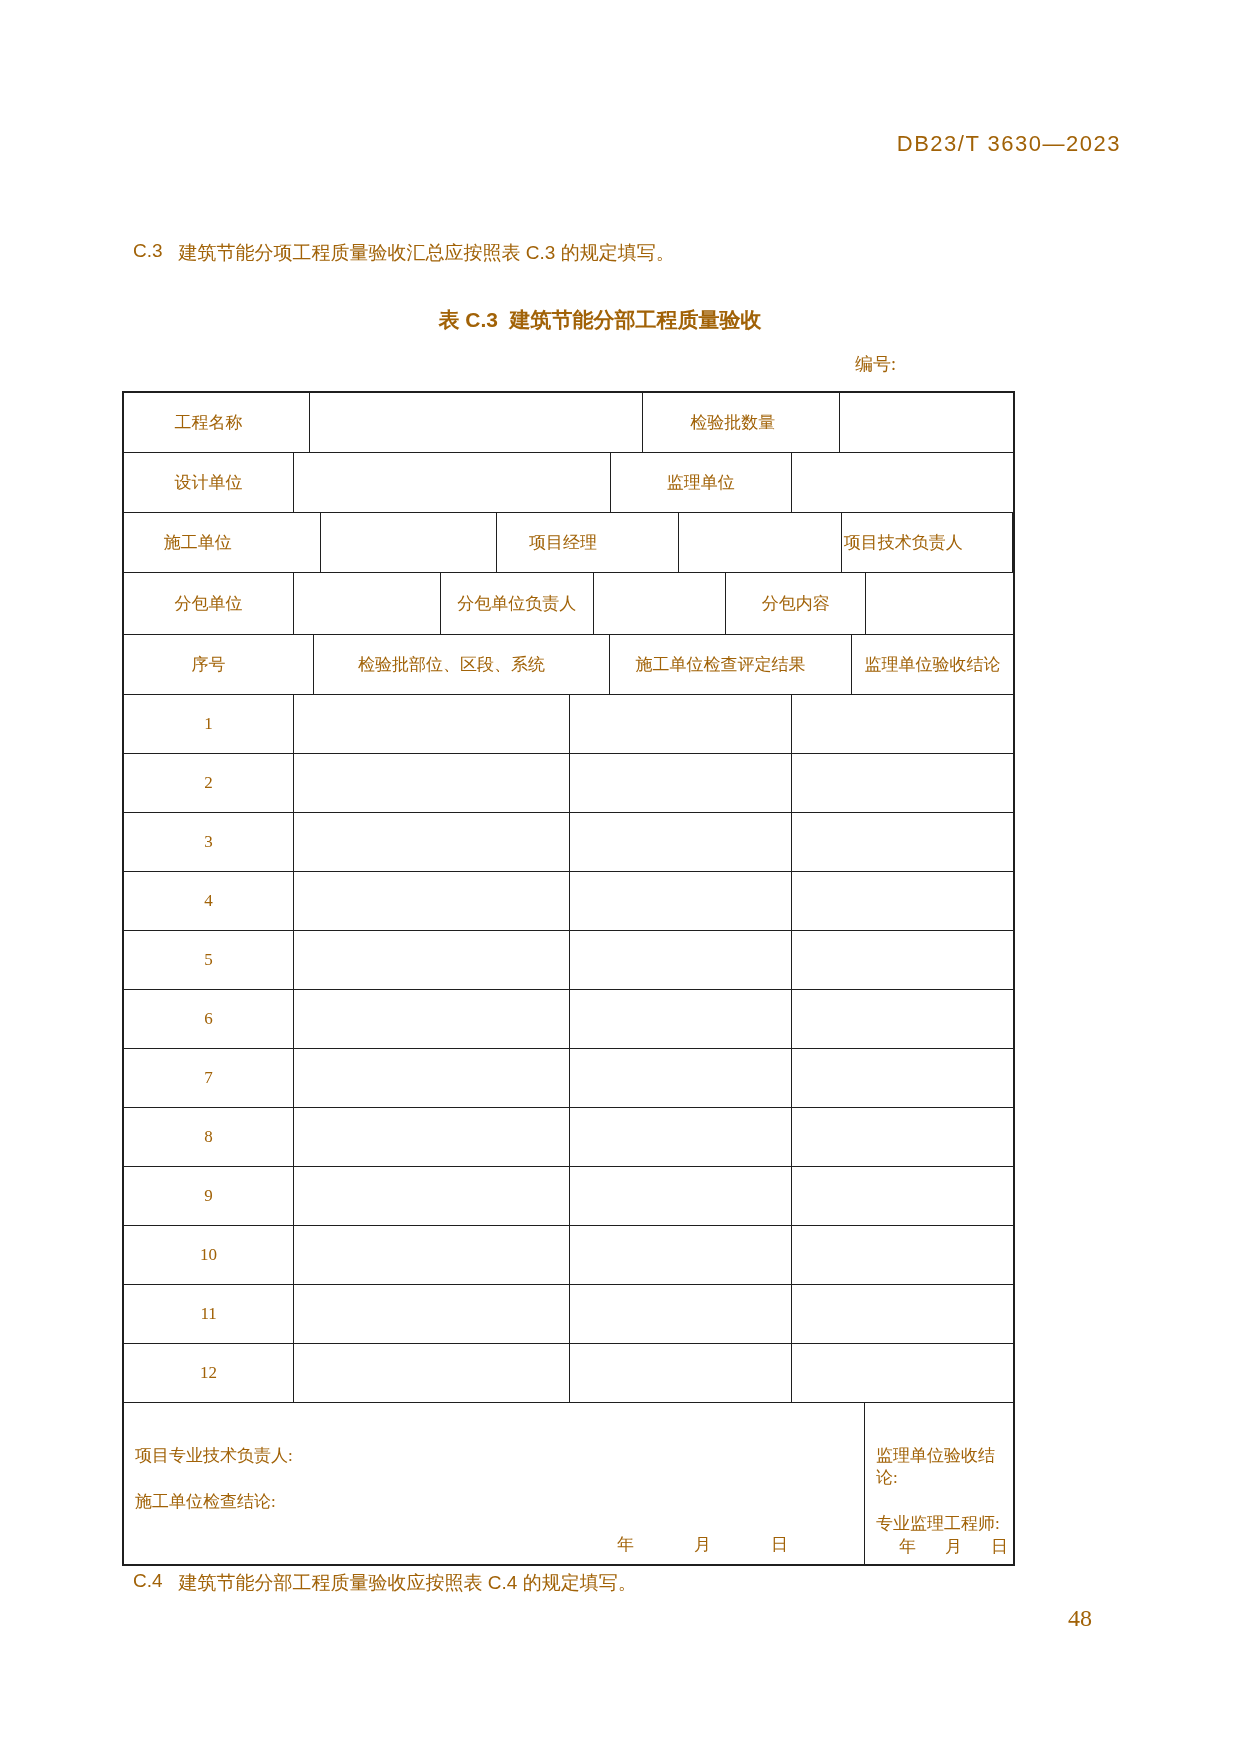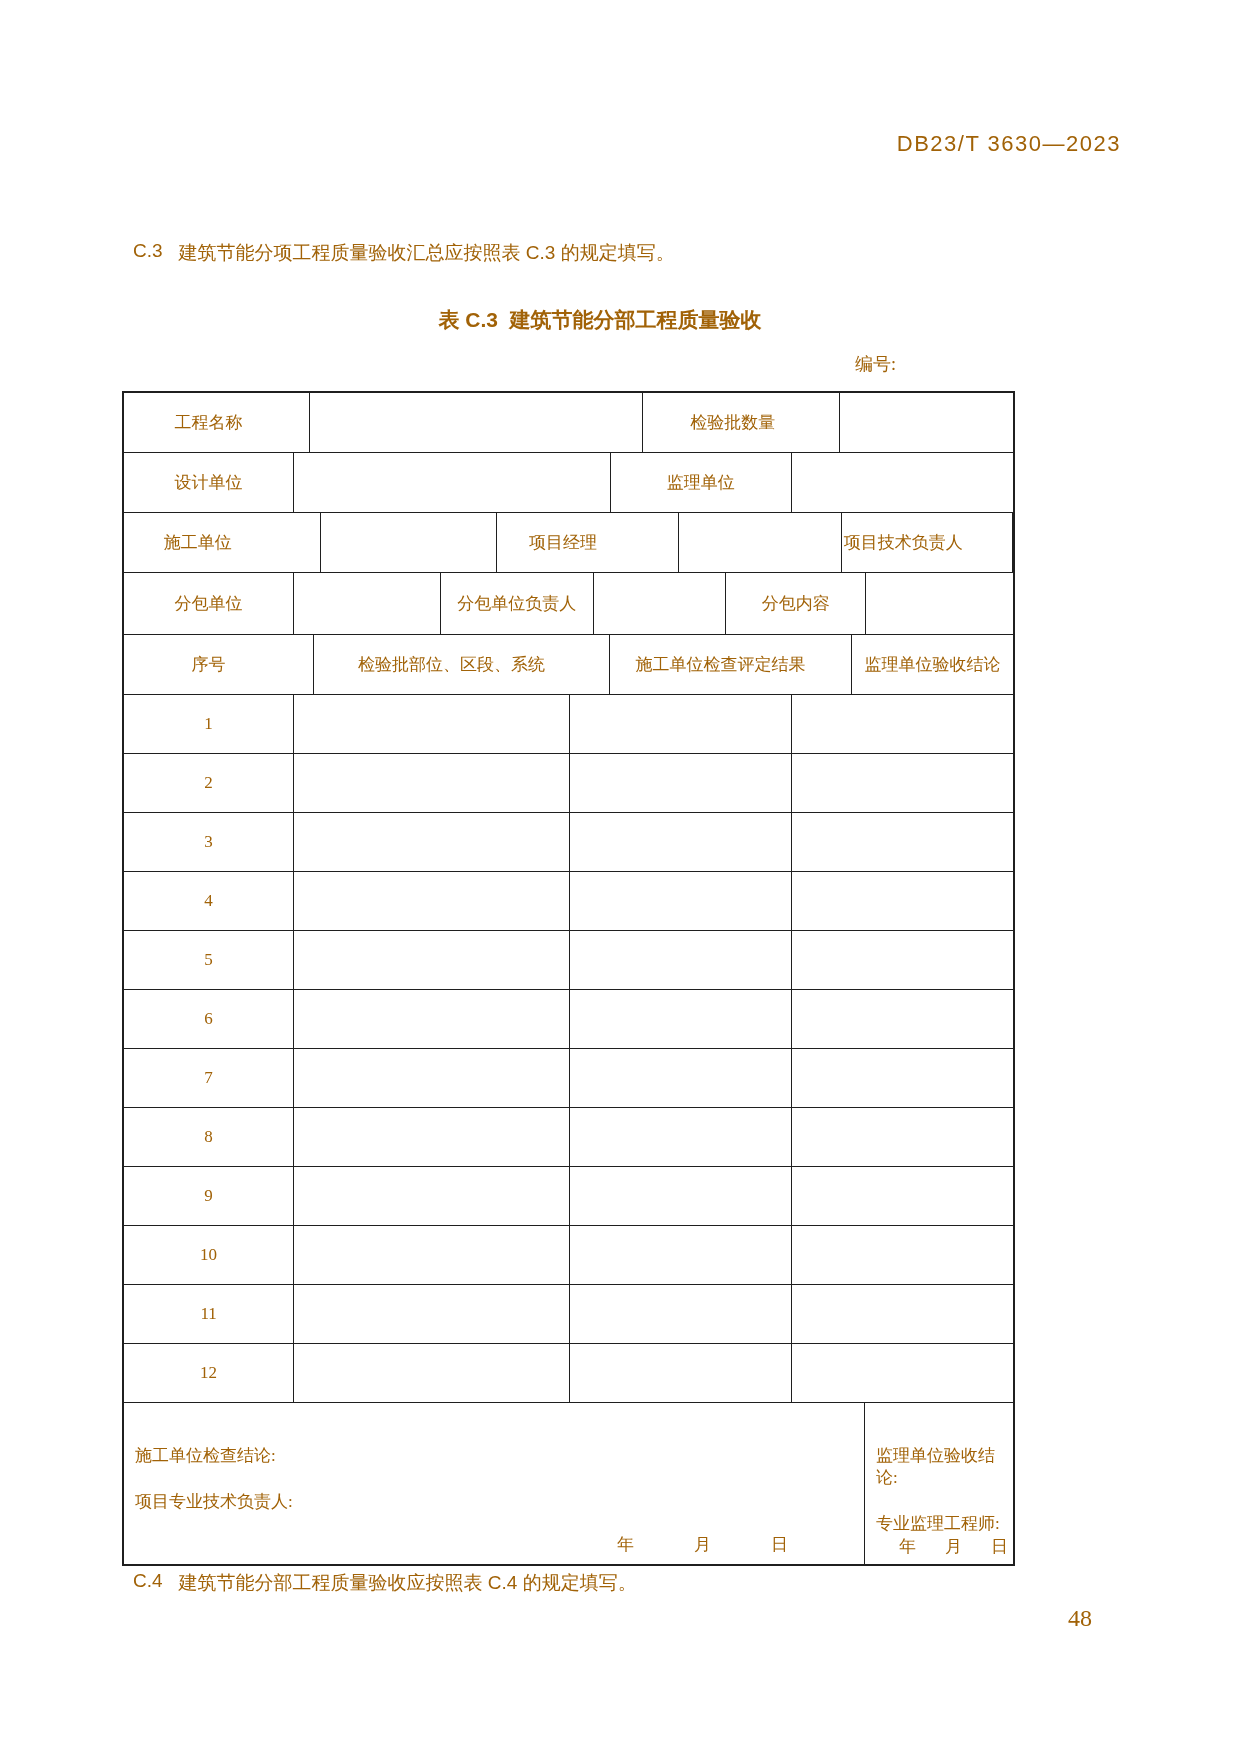--- a/index.html
+++ b/index.html
@@ -183,22 +183,22 @@
     </div>
     <div class="trow r-num">
       <div class="tcell cm1">12</div>
       <div class="tcell cm2"></div>
       <div class="tcell cm3"></div>
       <div class="tcell cm4"></div>
     </div>
 
     <div class="trow r-foot">
       <div class="tcell cf1 foot-cell">
+        <div class="foot-line">项目专业技术负责人:</div>
         <div class="foot-line">施工单位检查结论:</div>
-        <div class="foot-line">项目专业技术负责人:</div>
         <div class="date-line date-left">
           <span>年</span>
           <span>月</span>
           <span>日</span>
         </div>
       </div>
       <div class="tcell cf2 foot-cell">
         <div class="foot-line">监理单位验收结论:</div>
         <div class="foot-line">专业监理工程师:</div>
         <div class="date-line date-right">

